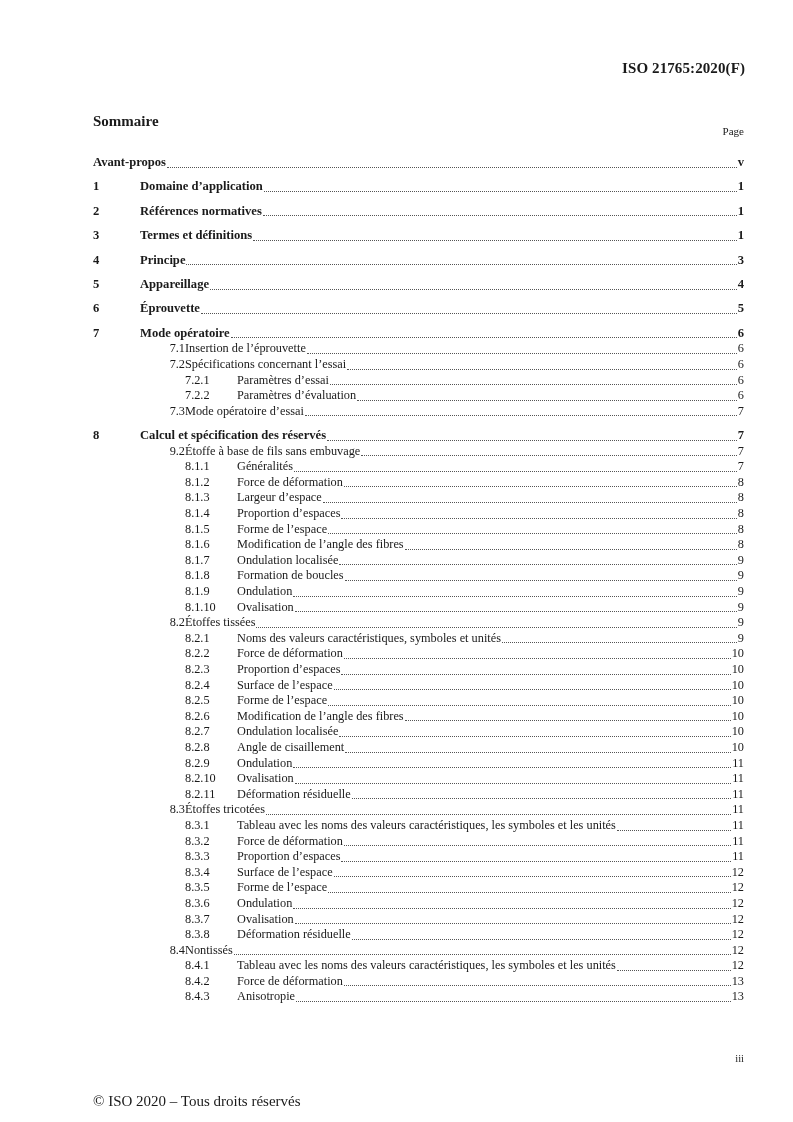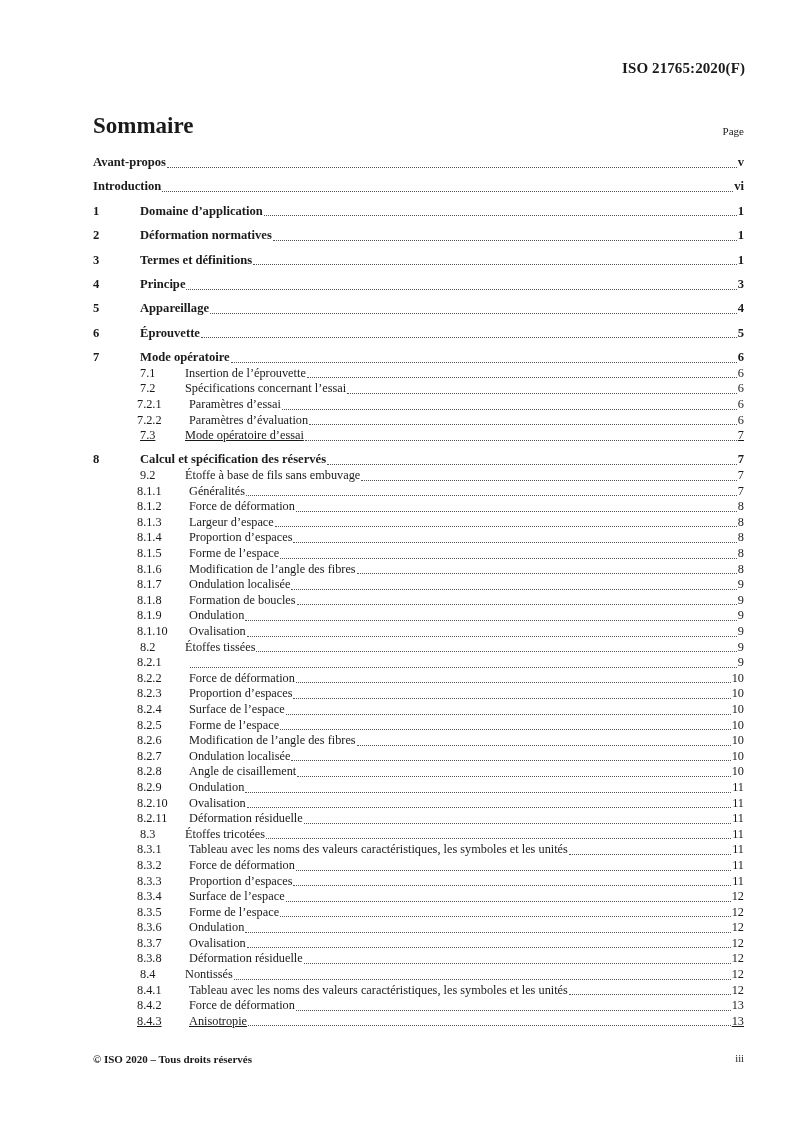--- a/index.html
+++ b/index.html
@@ -7,80 +7,75 @@
     width: 793px; height: 1122px; position: relative; overflow: hidden;
     font-family: "Liberation Serif", "DejaVu Serif", serif;
     color: #1a1a1a;
   }
   .doc-id {
     position: absolute; top: 60px; right: 48px;
     font-weight: bold; font-size: 15px; letter-spacing: 0.1px;
   }
   .title {
     position: absolute; top: 113px; left: 93px;
-    font-size: 23px; font-weight: bold;
+    font-size: 15px; font-weight: bold;
   }
   .page-label {
     position: absolute; top: 125px; right: 49px;
     font-size: 11px;
     padding-left: 7px;
   }
   .toc { position: absolute; left: 93px; right: 49px; top: 155px; }
   .row {
     display: flex; align-items: baseline;
     font-size: 12.3px; line-height: 15.6px; height: 15.6px;
   }
   .row.lvl0 { font-weight: bold; font-size: 12.6px; margin-bottom: 8.8px; justify-content: space-between; }
   .row.lvl0.group { margin-bottom: 0; }
-  .row.group-end { margin-bottom: 8.8px; text-decoration: underline; }
+  .row.group-end { margin-bottom: 8.8px; }
   .num { flex: 0 0 auto; }
   .lvl0 .num { width: 47px; }
-  .lvl1 .num { margin-left: 47px; width: 45px; }
-  .lvl2 .num { margin-left: 44px; width: 52px; }
+  .lvl1 .num { margin-left: 47px; width: 45px; text-align: right; }
+  .lvl2 .num { margin-left: 92px; width: 52px; }
   .label { flex: 0 0 auto; white-space: nowrap; }
   .dots {
     flex: 1 1 auto; margin: 0 1px; height: 1px; align-self: flex-end;
     margin-bottom: 3px;
     border-bottom: 1px dotted #555;
   }
   .pg { flex: 0 0 auto; text-align: right; }
   .footer-left {
-    position: absolute; top: 1053px; left: 93px; font-size: 11px; font-weight: bold;
+    position: absolute; top: 1093px; left: 93px; font-size: 15px;
   }
   .footer-right {
     position: absolute; top: 1053px; right: 49px; font-size: 10.5px;
   }
 </style>
 </head>
 <body>
 
 <div class="doc-id">ISO 21765:2020(F)</div>
 <div class="title">Sommaire</div>
 <div class="page-label">Page</div>
 
 <div class="toc" id="toc">
     <div class="row lvl0 nonum">
       <span class="label">Avant-propos</span>
       <span class="dots"></span>
       <span class="pg">v</span>
     </div>
-    <div class="row lvl0 nonum">
-      <span class="label">Introduction</span>
-      <span class="dots"></span>
-      <span class="pg">vi</span>
-    </div>
     <div class="row lvl0">
       <span class="num">1</span>
       <span class="label">Domaine d’application</span>
       <span class="dots"></span>
       <span class="pg">1</span>
     </div>
     <div class="row lvl0">
       <span class="num">2</span>
-      <span class="label">Déformation normatives</span>
+      <span class="label">Références normatives</span>
       <span class="dots"></span>
       <span class="pg">1</span>
     </div>
     <div class="row lvl0">
       <span class="num">3</span>
       <span class="label">Termes et définitions</span>
       <span class="dots"></span>
       <span class="pg">1</span>
     </div>
     <div class="row lvl0">
@@ -210,20 +205,21 @@
       <span class="pg">9</span>
     </div>
     <div class="row lvl1">
       <span class="num">8.2</span>
       <span class="label">Étoffes tissées</span>
       <span class="dots"></span>
       <span class="pg">9</span>
     </div>
     <div class="row lvl2">
       <span class="num">8.2.1</span>
+      <span class="label">Noms des valeurs caractéristiques, symboles et unités</span>
       <span class="dots"></span>
       <span class="pg">9</span>
     </div>
     <div class="row lvl2">
       <span class="num">8.2.2</span>
       <span class="label">Force de déformation</span>
       <span class="dots"></span>
       <span class="pg">10</span>
     </div>
     <div class="row lvl2">

